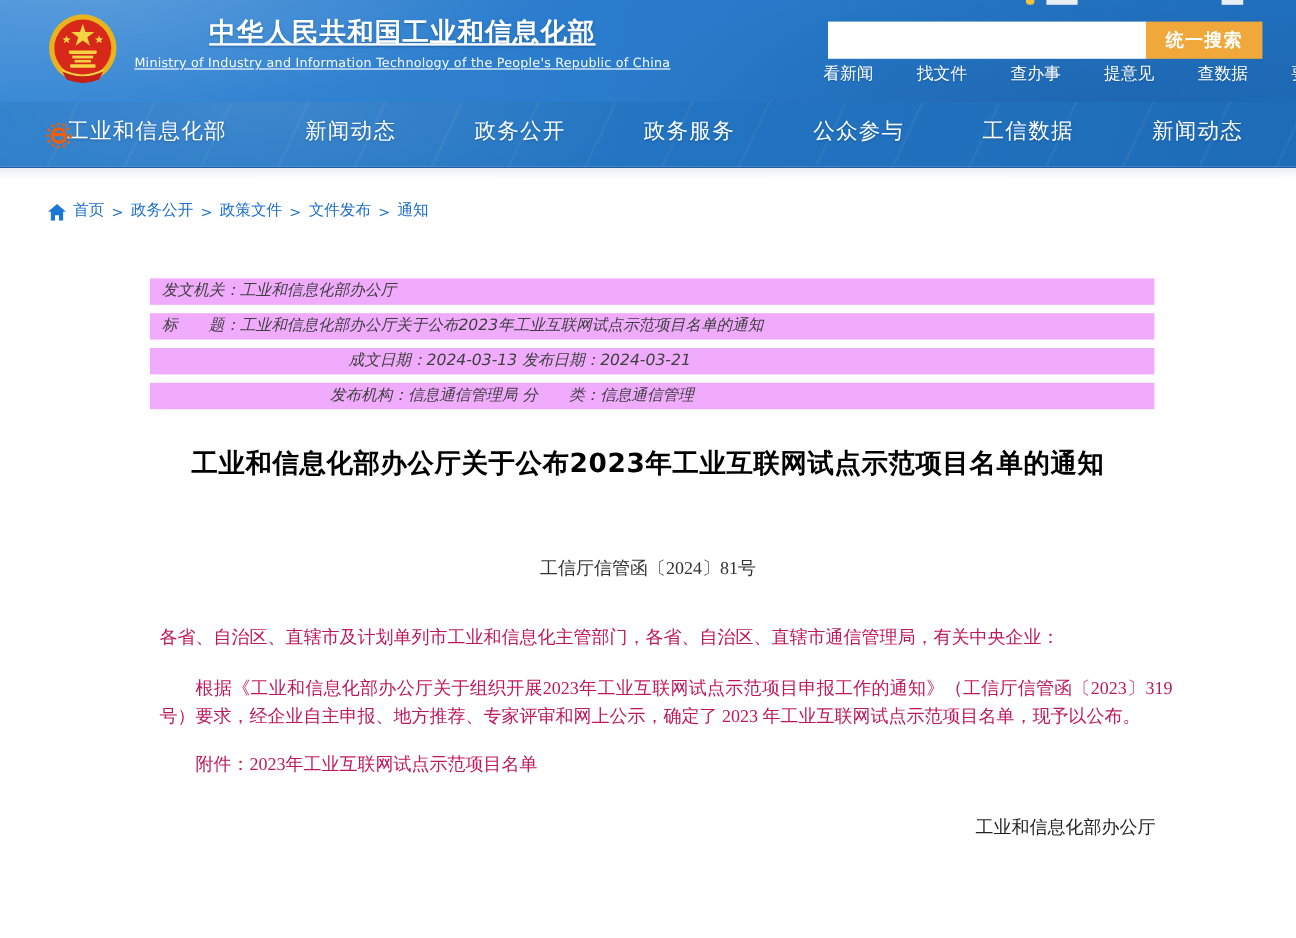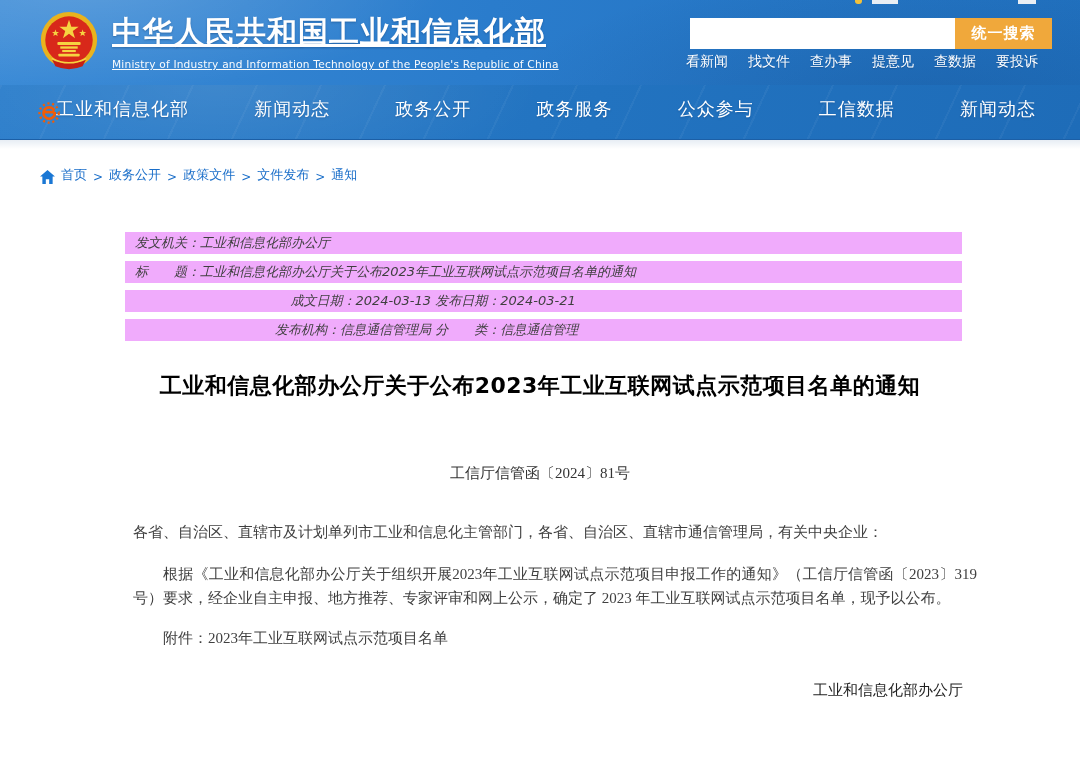--- a/index.html
+++ b/index.html
@@ -14,31 +14,31 @@
       radial-gradient(ellipse 700px 220px at 85% 120%, rgba(10,60,120,.25), rgba(0,0,0,0) 60%),
       linear-gradient(100deg,#3a8ad6 0%, #2a7ccc 45%, #2171bf 100%);
   }
   .top-frag { position:absolute; top:0; }
   .frag-dot { left:855px; width:7px; height:4px; background:#f3c13a; border-radius:0 0 3px 3px; }
   .frag-a { left:872px; width:26px; height:4px; background:#e9eef4; }
   .frag-b { left:1018px; width:18px; height:4px; background:#e9eef4; }
 
   .emblem { position:absolute; left:38px; top:10px; width:62px; height:64px; }
   .brand { position:absolute; left:112px; top:12px; color:#fff; }
-  .brand .cn { font-size:30px; font-weight:bold; letter-spacing:1px;
-    text-shadow:0 1px 2px rgba(0,40,90,.35); white-space:nowrap; }
+  .brand .cn { font-size:22px; font-weight:bold; letter-spacing:1px;
+    text-shadow:0 1px 2px rgba(0,40,90,.35); white-space:nowrap;text-align:center; }
   .brand .en { font-size:10.6px; margin-top:5px; letter-spacing:.2px; opacity:.97; white-space:nowrap;text-align:right; }
 
   .searchbar { position:absolute; left:690px; top:18px; width:362px; height:31px; display:flex;border-radius:10px; }
   .searchbar input { flex:1; border:none; outline:none; height:31px; padding:0 8px;
     font-size:14px; background:#fff; }
   .searchbar button { width:97px; height:31px; border:none; background:#f0a83b; color:#fff;
     font-size:15px; font-weight:bold; letter-spacing:1px; cursor:pointer;
     font-family:inherit; }
-  .quick-links { position:absolute; left:686px; top:53px; width:370px; display:flex; gap:20px;font-family:Liberation Mono, monospace; }
+  .quick-links { position:absolute; left:686px; top:53px; width:370px; display:flex; gap:36px;font-family:Liberation Mono, monospace; }
   .quick-links a { color:#fff; font-size:14px; text-decoration:none; cursor:pointer; white-space:nowrap;
     text-shadow:0 1px 1px rgba(0,40,90,.3); }
 
   
   .nav {
     position:relative; height:55px;
     background:
       repeating-linear-gradient(115deg, rgba(255,255,255,.045) 0 2px, rgba(255,255,255,0) 2px 58px),
       radial-gradient(ellipse 500px 160px at 20% 0%, rgba(255,255,255,.10), rgba(255,255,255,0) 65%),
       linear-gradient(100deg,#2c7ecb 0%, #2273c0 55%, #1e6cb8 100%);
@@ -65,21 +65,21 @@
   .m-cell.c0 { display:inline-block; width:296px;text-align:right; }
   .m-label { color:#3f3f3f; }
   .m-value { color:#3f3f3f; }
 
   
   .article { font-family:"Liberation Serif","DejaVu Serif",serif; color:#1a1a1a; }
   .article h1 { margin-top:30px; text-align:center; font-size:22px; font-weight:bold;
     color:#000; letter-spacing:.5px;
     font-family:"DejaVu Sans","Liberation Sans",sans-serif; }
   .doc-no { margin-top:63px; text-align:center; font-size:15px; color:#333; }
-  .para { font-size:15px; line-height:30px; margin:0 103px 0 133px; color:#404040; }
+  .para { font-size:15px; line-height:30px; margin:0 103px 0 133px; color:#be185d; }
   .p1 { margin-top:34px; }
   .p2 { margin-top:15px; line-height:24px; text-indent:2em; text-align:justify; }
   .attach { margin-top:13px; line-height:30px; text-indent:2em; }
   .sign-block { margin-top:23px; margin-right:117px; text-align:right;
     font-size:15px; color:#222; line-height:28px; }
 </style>
 </head>
 <body>
 
 <header class="header">

